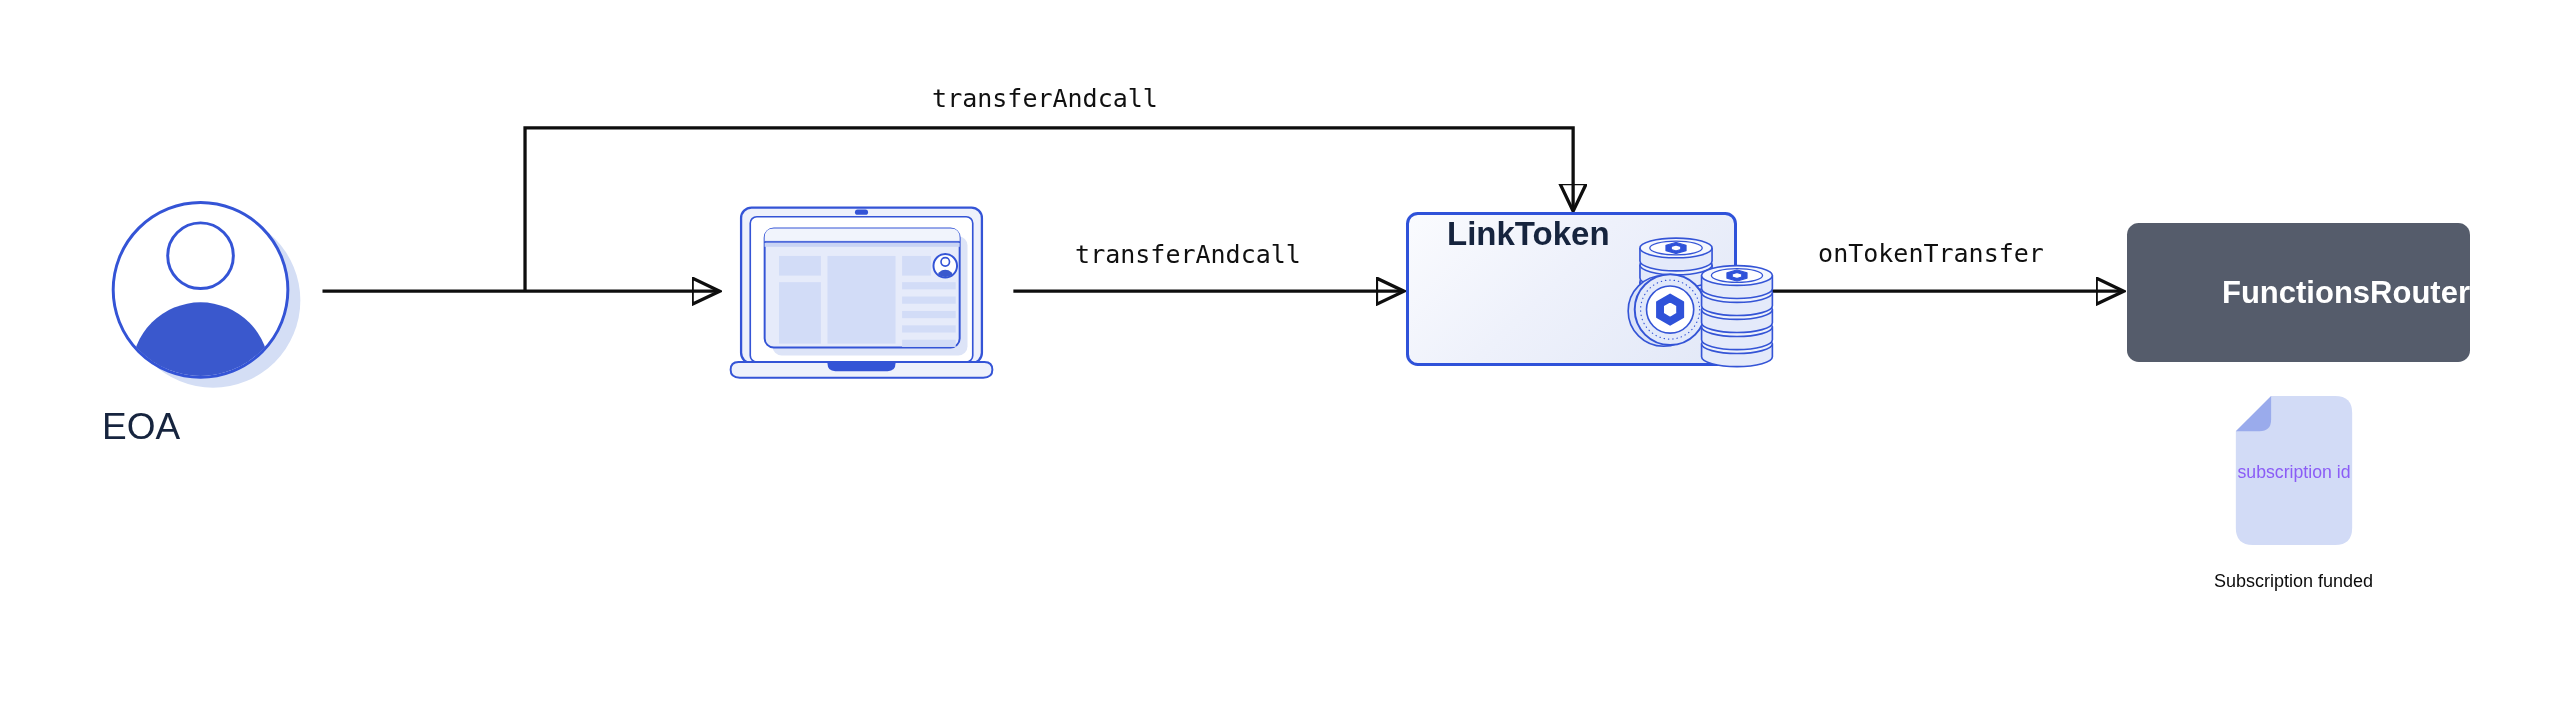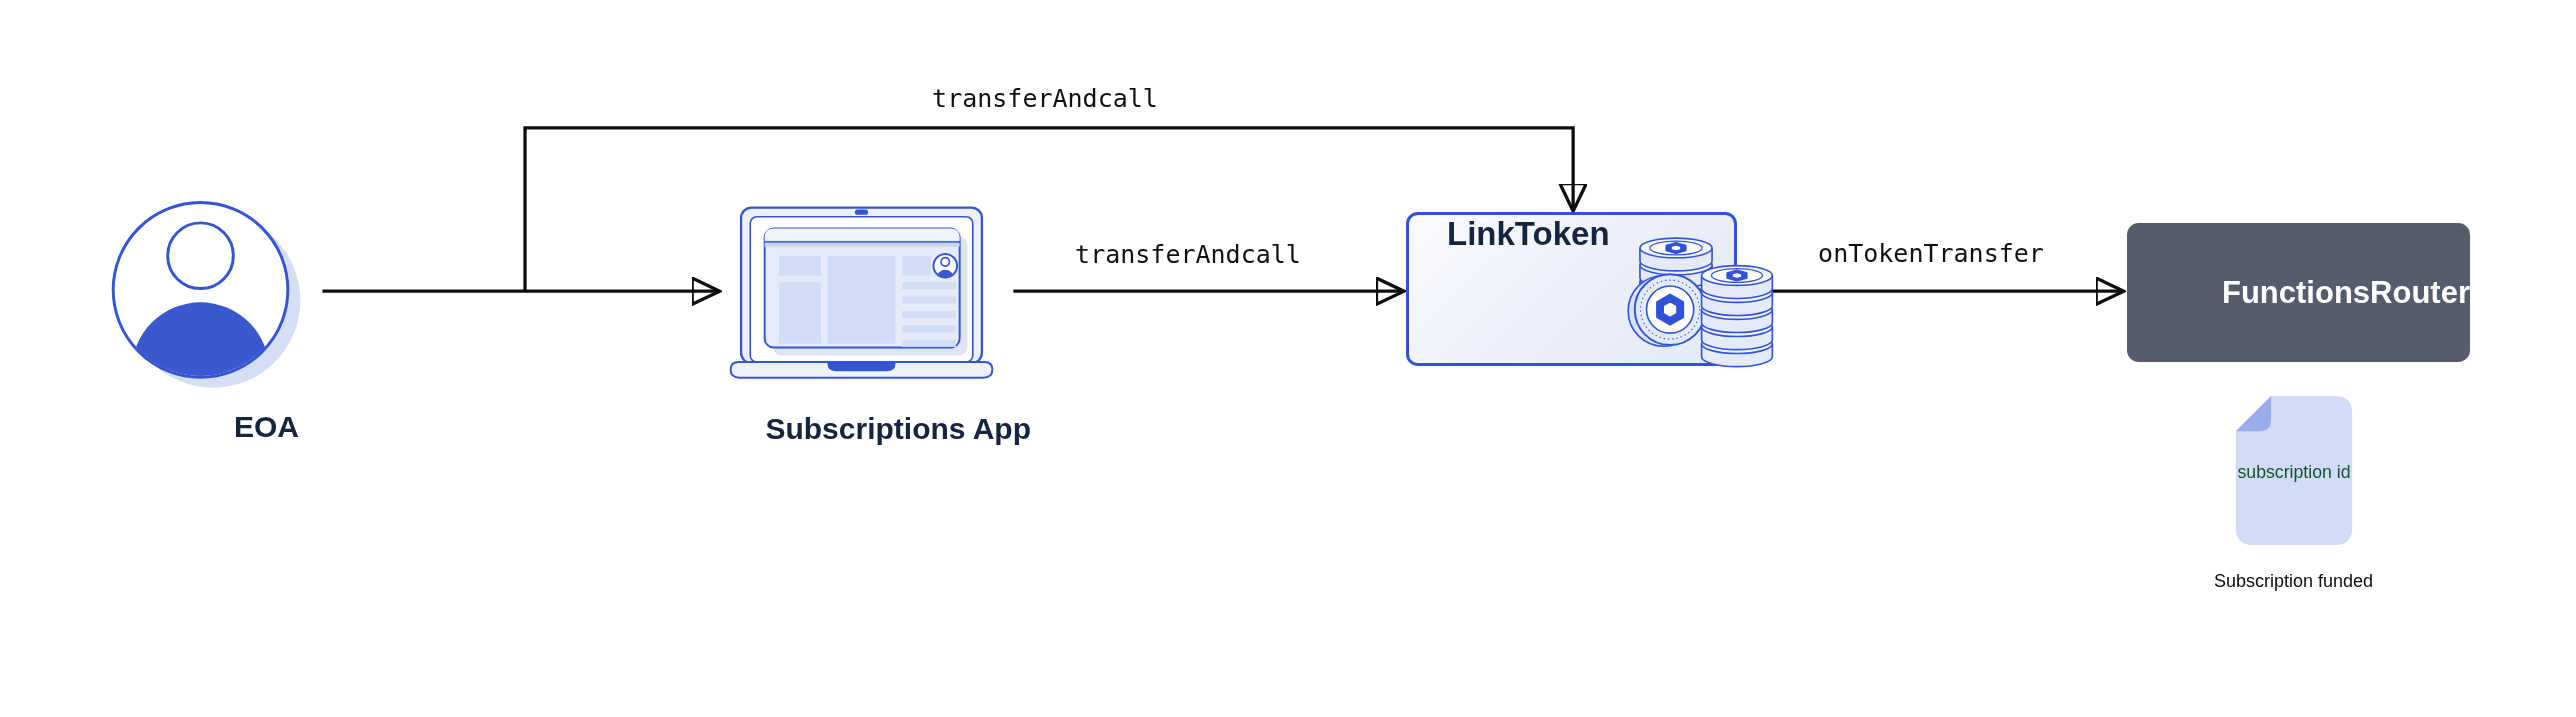--- a/index.html
+++ b/index.html
@@ -34,23 +34,23 @@
     color: #101010;
     white-space: nowrap;
   }
   #edge-label-top   { left: 914px; top: 84px; }
   #edge-label-mid   { left: 1057px; top: 240px; }
   #edge-label-right { left: 1800px; top: 239px; }
 
   
   .node-label {
     position: absolute;
-    text-align: right;
-    font-weight: bold;
-    font-size: 30px;
+    text-align: left;
+    font-weight: normal;
+    font-size: 37px;
     line-height: 30px;
     color: #16243e;
     white-space: nowrap;
   }
   #eoa-label { left: 102px; top: 412px; width: 197px; }
   #app-label { left: 703px; top: 414px; width: 328px; }
 
   
   #linktoken-box {
     position: absolute;
@@ -90,21 +90,21 @@
   }
 
   
   #doc-text {
     position: absolute;
     left: 2233px; top: 459px;
     width: 122px;
     text-align: center;
     font-size: 17.7px;
     line-height: 26px;
-    color: #14532d;
+    color: #8b5cf6;
   }
   #artifact-caption {
     position: absolute;
     left: 2193px; top: 565px;
     width: 201px;
     text-align: center;
     font-size: 18px;
     line-height: 33px;
     color: #0b0b0b;
   }
@@ -181,21 +181,20 @@
 
     <g>
       <circle cx="338" cy="99" r="18" fill="#ffffff" stroke="#3454d6" stroke-width="3"></circle>
       <circle cx="338" cy="118" r="13" fill="#3a58cd" clip-path="url(#clip-mini-avatar)"></circle>
       <circle cx="338" cy="93" r="6.5" fill="#ffffff" stroke="#3454d6" stroke-width="2.5"></circle>
     </g>
 
     <path d="M 22 246 h 376 q 12 0 12 12 q 0 12 -14 12 h -372 q -14 0 -14 -12 q 0 -12 12 -12 z" fill="#eef1fb" stroke="#3454d6" stroke-width="3"></path>
     <path d="M 158 246 h 104 v 2 q 0 12 -12 12 h -80 q -12 0 -12 -12 z" fill="#3454d6"></path>
   </svg>
-  <div class="node-label" id="app-label">Subscriptions App</div>
 
   <div id="linktoken-box">
     <span id="linktoken-label">LinkToken</span>
   </div>
   <svg class="abs" style="left:1598px; top:223px;" width="177" height="164" viewBox="0 0 270 250">
     <defs>
       <g id="hexring">
         <path fill-rule="evenodd" fill="#2f52d9" stroke="#2f52d9" stroke-width="3" stroke-linejoin="round" d="M 0 -23 L 19.9 -11.5 L 19.9 11.5 L 0 23 L -19.9 11.5 L -19.9 -11.5 Z
                  M 0 -12.5 L 10.8 -6.25 L 10.8 6.25 L 0 12.5 L -10.8 6.25 L -10.8 -6.25 Z"></path>
       </g>

